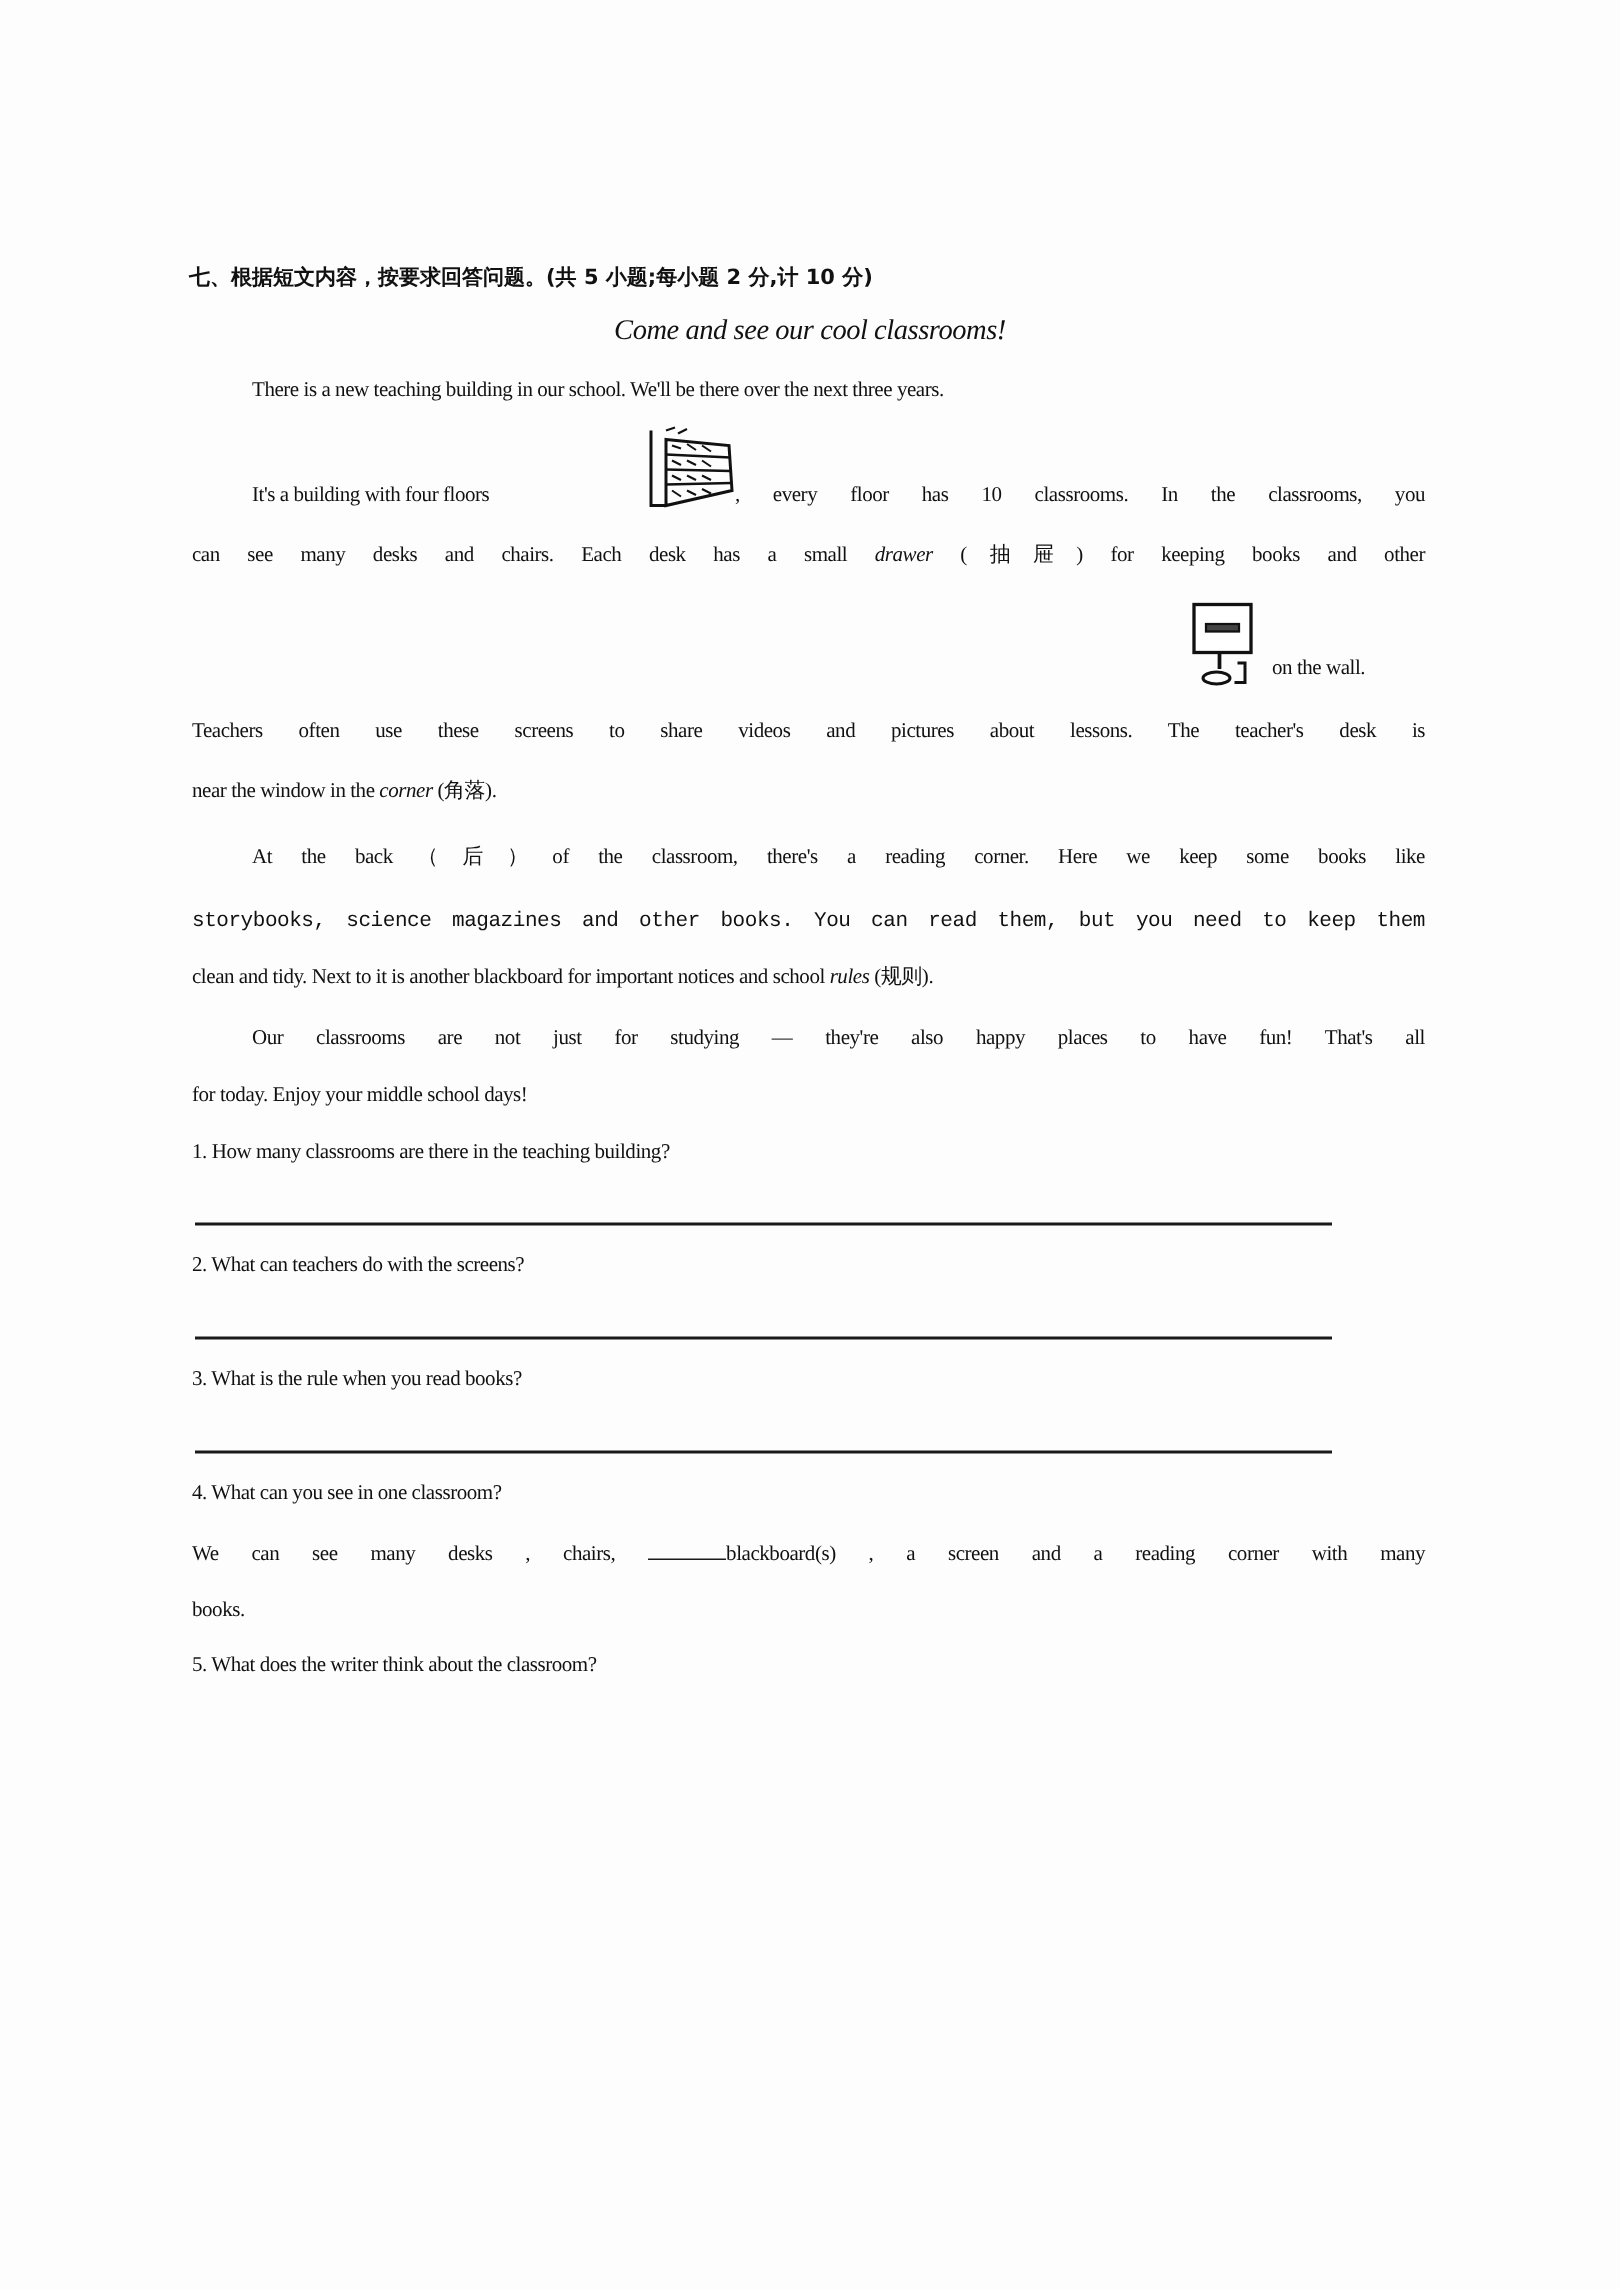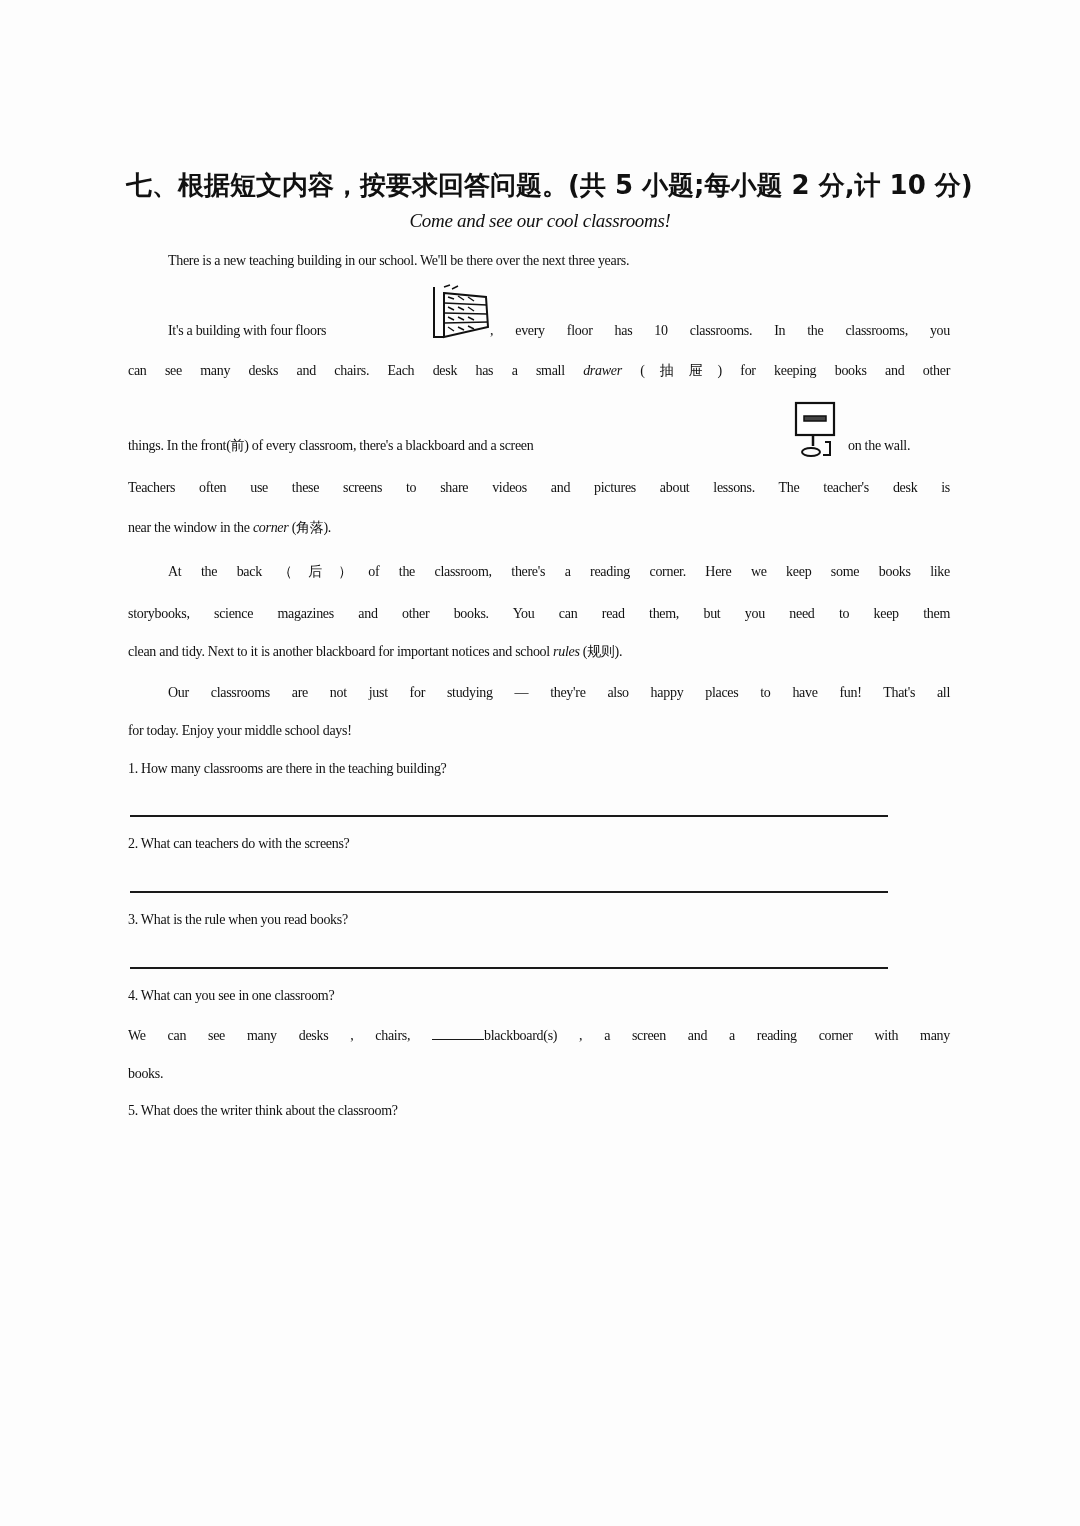--- a/index.html
+++ b/index.html
@@ -23,21 +23,21 @@
     }
     .line {
       position: absolute;
       white-space: nowrap;
       font-size: 14px;
       line-height: 26px;
       letter-spacing: -0.3px;
     }
     .section-title {
       left: 126px; top: 172px;
-      font-size: 26px;
+      font-size: 14px;
       font-weight: bold;
       font-family: "DejaVu Sans", sans-serif;
       letter-spacing: 0px;
     }
     .passage-title {
       left: 0; width: 1080px; top: 208px;
       text-align: center;
       font-size: 19px;
       font-style: italic;
     }
@@ -111,23 +111,20 @@
   <div class="line" style="left:490px; top:318px; width:460px; text-align:justify; text-align-last:justify;">
     <span>, every floor has 10 classrooms. In the classrooms, you</span>
   </div>
 
   <div class="line para" style="top:358px;">
     <span>can see many desks and chairs. Each desk has a small</span>
     <span class="italic">drawer</span>
     <span>(抽屉) for keeping books and other</span>
   </div>
 
-  <div class="line" style="left:128px; top:433px;">
-    <span>things. In the front(前) of every classroom, there's a blackboard and a screen</span>
-  </div>
   <svg class="illus" style="left:792px; top:400px;" width="48" height="60" viewBox="0 0 48 60">
     <rect x="4" y="3" width="38" height="32" stroke="#111" stroke-width="2.2" fill="#fff"></rect>
     <rect x="12" y="16" width="22" height="5" stroke="#111" stroke-width="1.5" fill="#444"></rect>
     <line x1="21" y1="35" x2="21" y2="46" stroke="#111" stroke-width="2.5"></line>
     <ellipse cx="19" cy="52" rx="9" ry="4" stroke="#111" stroke-width="2" fill="none"></ellipse>
     <path d="M33 42 L38 42 L38 55 L31 55" stroke="#111" stroke-width="2" fill="none"></path>
   </svg>
   <div class="line" style="left:848px; top:433px;">
     <span>on the wall.</span>
   </div>
@@ -138,21 +135,21 @@
 
   <div class="line" style="left:128px; top:515px;">
     <span>near the window in the</span>
     <span class="italic">corner</span>
     <span>(角落).</span>
   </div>
 
   <div class="line para indent" style="top:559px;">
     <span>At the back（后）of the classroom, there's a reading corner. Here we keep some books like</span>
   </div>
-  <div class="line para" style="top:601px;">
+  <div class="line para" style="top:601px;font-family:Liberation Mono, monospace;">
     <span>storybooks, science magazines and other books. You can read them, but you need to keep them</span>
   </div>
   <div class="line" style="left:128px; top:639px;">
     <span>clean and tidy. Next to it is another blackboard for important notices and school</span>
     <span class="italic">rules</span>
     <span>(规则).</span>
   </div>
 
   <div class="line para indent" style="top:680px;">
     <span>Our classrooms are not just for studying — they're also happy places to have fun! That's all</span>

